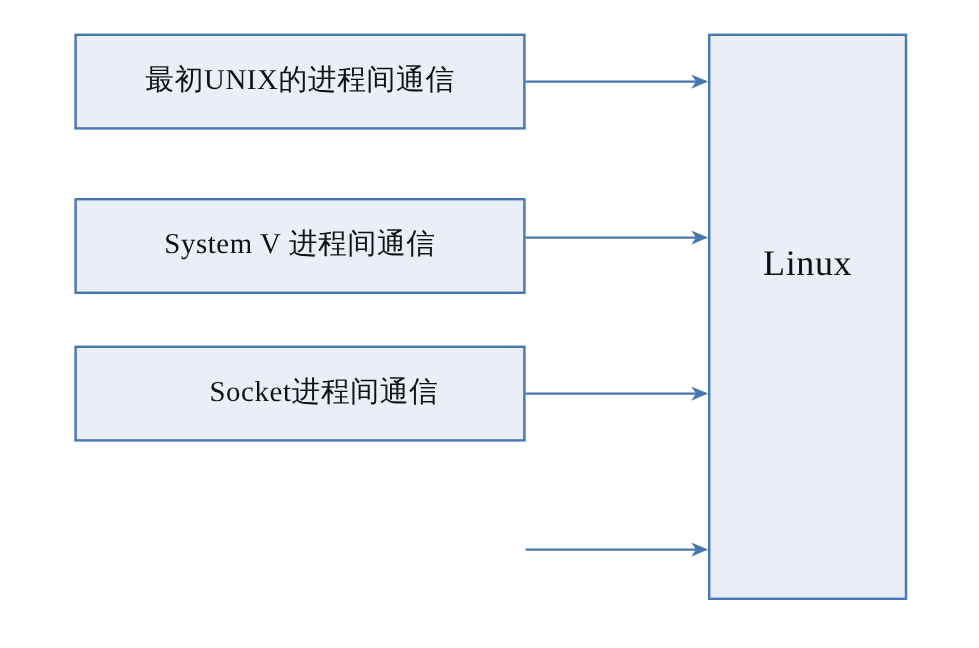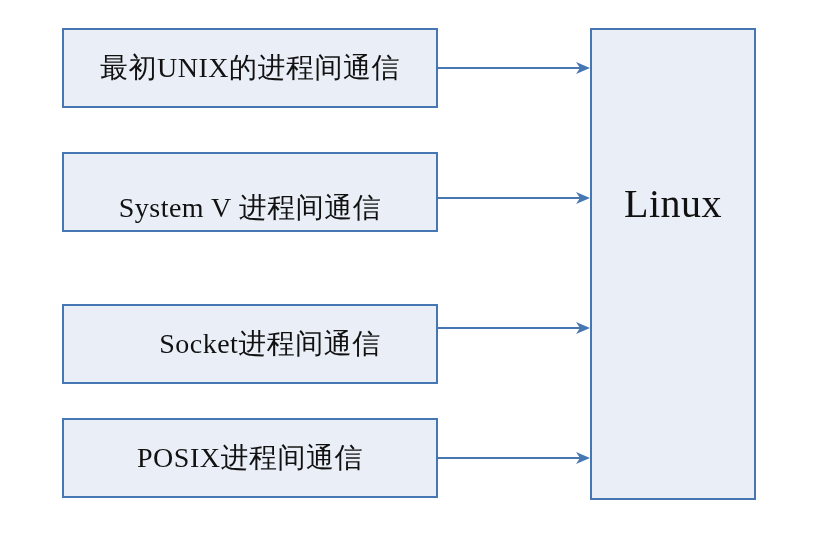--- a/index.html
+++ b/index.html
@@ -17,42 +17,42 @@
   }
   .box {
     position: absolute;
     background: #eaeff7;
     border: 2px solid #4777b3;
     display: flex;
     align-items: center;
     justify-content: center;
     box-sizing: border-box;
     text-align: center;
-    font-size: 28px;
+    font-size: 24px;
     color: #111;
     line-height: 1.3;
     letter-spacing: 0.5px;
     padding: 4px 8px;
   }
   .source {
     left: 62px;
     width: 376px;
     height: 80px;
   }
   #box1 { top: 28px; }
-  #box2 { top: 152px; align-items: flex-end; }
-  #box3 { top: 304px; padding-left: 48px; }
+  #box2 { top: 165px; }
+  #box3 { top: 288px; padding-left: 48px; }
   #box4 { top: 418px; }
 
   .target {
     left: 590px;
     top: 28px;
     width: 166px;
     height: 472px;
-    font-size: 40px;
+    font-size: 30px;
     line-height: 1.5;
   }
   .target-inner {
     white-space: pre-line;
   }
 
   svg.connectors {
     position: absolute;
     left: 0;
     top: 0;
@@ -76,23 +76,20 @@
 
   <div id="box1" class="box source">
     <span>最初UNIX的进程间通信</span>
   </div>
   <div id="box2" class="box source">
     <span>System V 进程间通信</span>
   </div>
   <div id="box3" class="box source">
     <span>Socket进程间通信</span>
   </div>
-  <div id="box4" class="box source">
-    <span>POSIX进程间通信</span>
-  </div>
 
   <div class="box target">
     <div class="target-inner">
       <span>Linux</span><br>
       <br>
     </div>
   </div>
 
   <svg class="connectors" viewBox="0 0 816 540">
 

